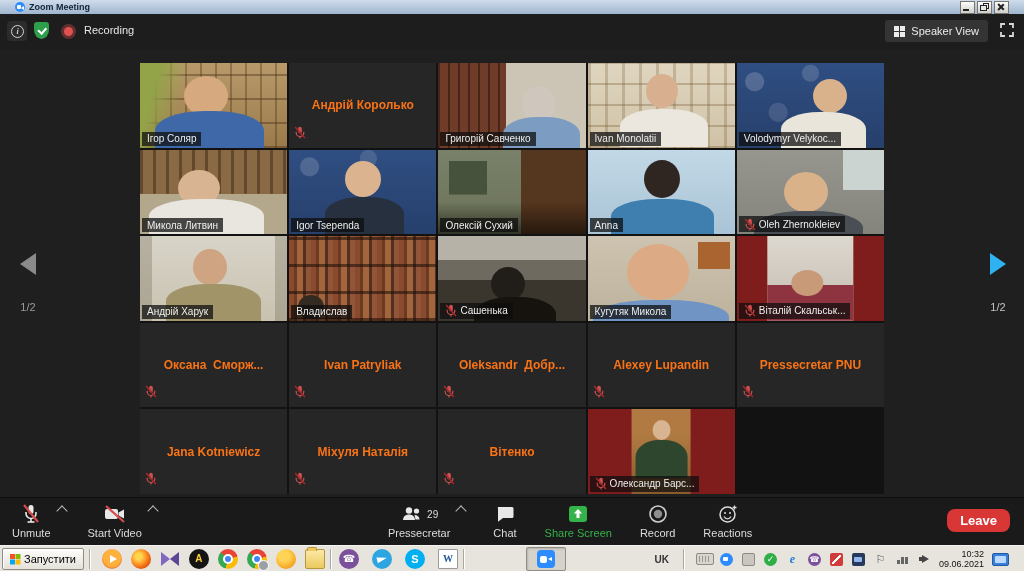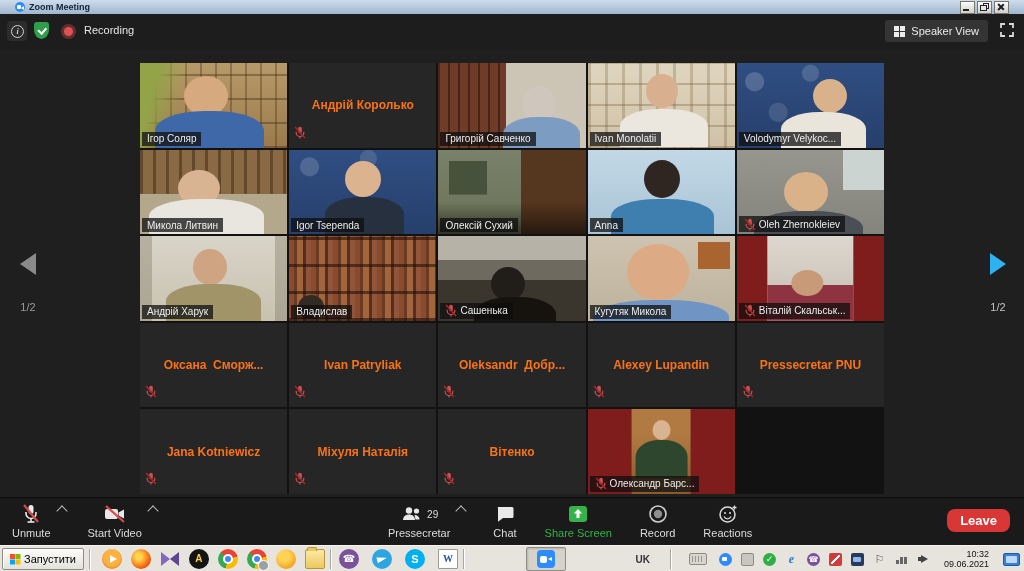--- a/index.html
+++ b/index.html
@@ -149,21 +149,21 @@
   #quicklaunch{margin-left:6px}
   #pinned{margin-left:2px;gap:13px}
   .ql{width:20px;height:20px;position:relative;display:inline-block}
   .ti{width:13px;height:13px;position:relative;display:inline-block}
   .taskbtn{height:22px;width:38px;margin-left:56px;display:flex;align-items:center;justify-content:center;
      background:#d6d3cb;border:1px solid #8e8e86;border-radius:2px;box-shadow:inset 1px 1px 2px #b5b2aa}
   .zoomapp{width:18px;height:18px;border-radius:4px;background:var(--c-accent_blue,#2d8cff);position:relative}
   .zoomapp::after{content:"";position:absolute;left:3.5px;top:5.5px;width:7px;height:7px;border-radius:2px;background:#fff}
   .zoomapp::before{content:"";position:absolute;right:2.5px;top:6.5px;border-right:4px solid #fff;
      border-top:2.5px solid transparent;border-bottom:2.5px solid transparent}
-  #tray{margin-left:auto;display:flex;align-items:center;gap:12px;padding-right:4px}
+  #tray{margin-left:auto;display:flex;align-items:center;gap:6px;padding-right:15px}
   .lang{font-size:10px;font-weight:bold;color:#333;padding:0 3px}
   .kbd{width:16px;height:10px;background:#d8d5ce;border:1px solid #8e8b84;border-radius:2px;position:relative}
   .kbd::after{content:"";position:absolute;inset:2px;background:repeating-linear-gradient(90deg,#9a978f 0 1px,rgba(0,0,0,0) 1px 3px)}
   .clock{font-size:9px;line-height:10px;text-align:right;color:#111;padding:0 2px}
   .sdesk{width:15px;height:11px;background:#3b7fd6;border:1px solid #1f5aa8;border-radius:2px;position:relative}
   .sdesk::after{content:"";position:absolute;inset:2px;background:#bcd9ff;border-radius:1px}
 
   
   .ic-media-player{background:radial-gradient(circle at 50% 45%,#ffb13d 0 55%,#e8742a 78%);border-radius:50%}
   .ic-media-player::after{content:"";position:absolute;left:8px;top:5.5px;border-left:7px solid #fff;

